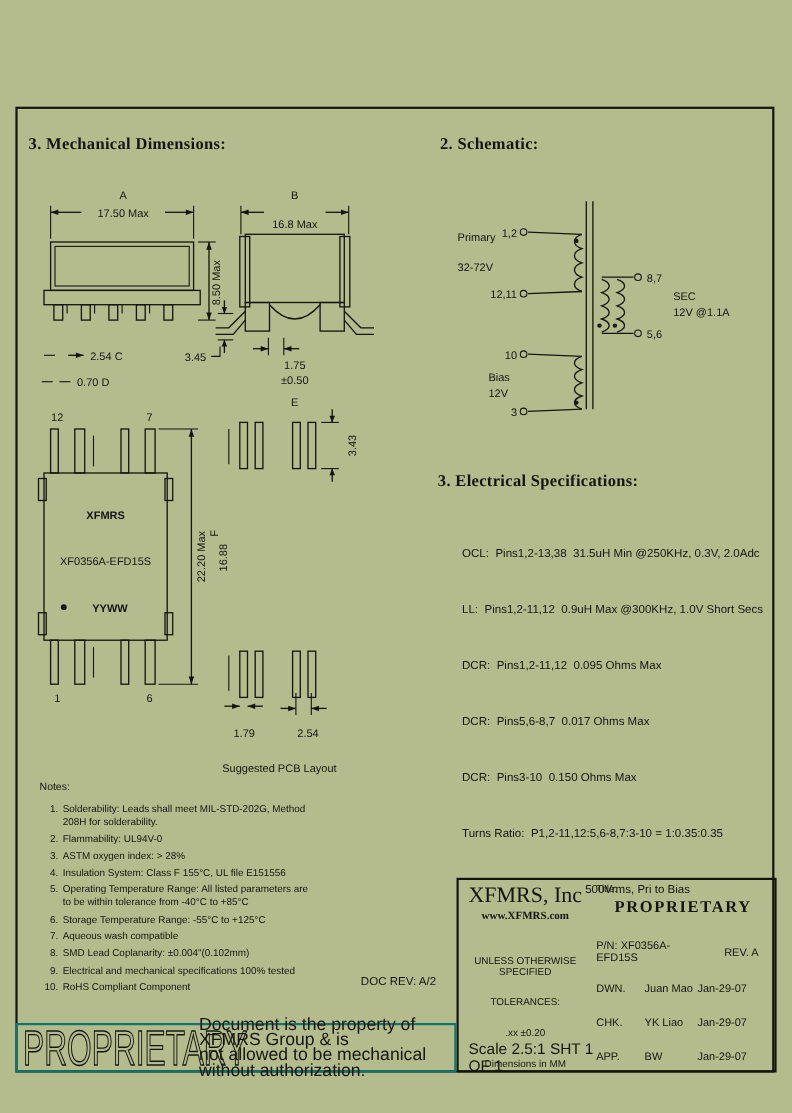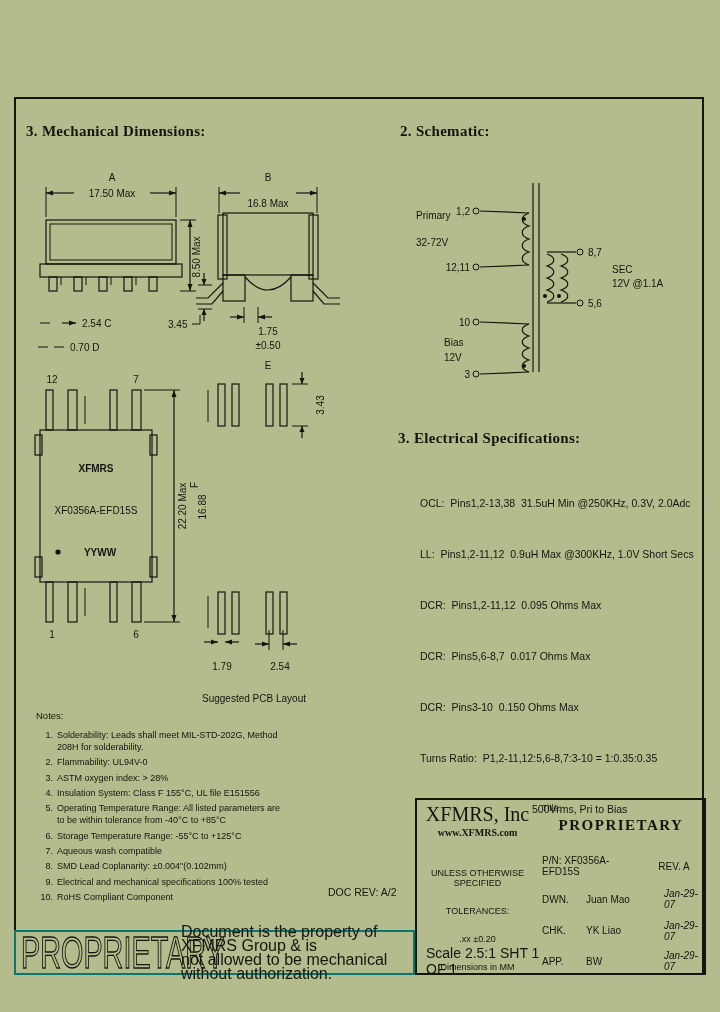--- a/index.html
+++ b/index.html
@@ -34,21 +34,21 @@
       text-align:center;font-size:9px;}
   .tb-tol div{margin-top:18px;}
   .tb-scale{left:4px;top:145px;width:121px;height:32px;border-right-width:2px;font-size:14px;
       display:flex;align-items:center;padding-left:5px;}
   .tb-pn{left:121px;top:50px;width:106px;height:32px;border-right-width:2px;border-bottom-width:2px;
       font-size:10px;display:flex;align-items:center;padding-left:4px;}
   .tb-rev{left:227px;top:50px;right:0;height:32px;border-bottom-width:2px;font-size:10px;
       display:flex;align-items:center;justify-content:center;}
   .tb-row-label{left:121px;width:44px;border-right-width:2px;font-size:10px;display:flex;align-items:center;padding-left:4px;}
   .tb-row-name{left:165px;width:62px;border-right-width:2px;font-size:10px;display:flex;align-items:center;padding-left:4px;}
-  .tb-row-date{left:243px;right:0;font-size:10px;display:flex;align-items:center;padding-left:4px;font-style:italic;}
+  .tb-row-date{left:213px;right:0;font-size:10px;display:flex;align-items:center;padding-left:4px;}
   .r1{top:82px;height:34px;border-bottom-width:2px;}
   .r2{top:116px;height:29px;border-bottom-width:2px;}
   .r3{top:145px;height:32px;}
   
   .prop{left:14px;top:930px;width:401px;height:45px;border:2px solid #0f766e;border-left-width:2px;
       box-sizing:border-box;display:flex;align-items:center;}
   .prop-word{font-size:45px;line-height:40px;color:transparent;-webkit-text-stroke:1.3px #15150f;
       transform:scaleX(.64);transform-origin:left center;white-space:nowrap;margin-left:5px;width:160px;flex:none;}
   .prop-text{font-size:16px;line-height:14px;margin-left:0px;}
   .docrev{font-size:10.5px;}

